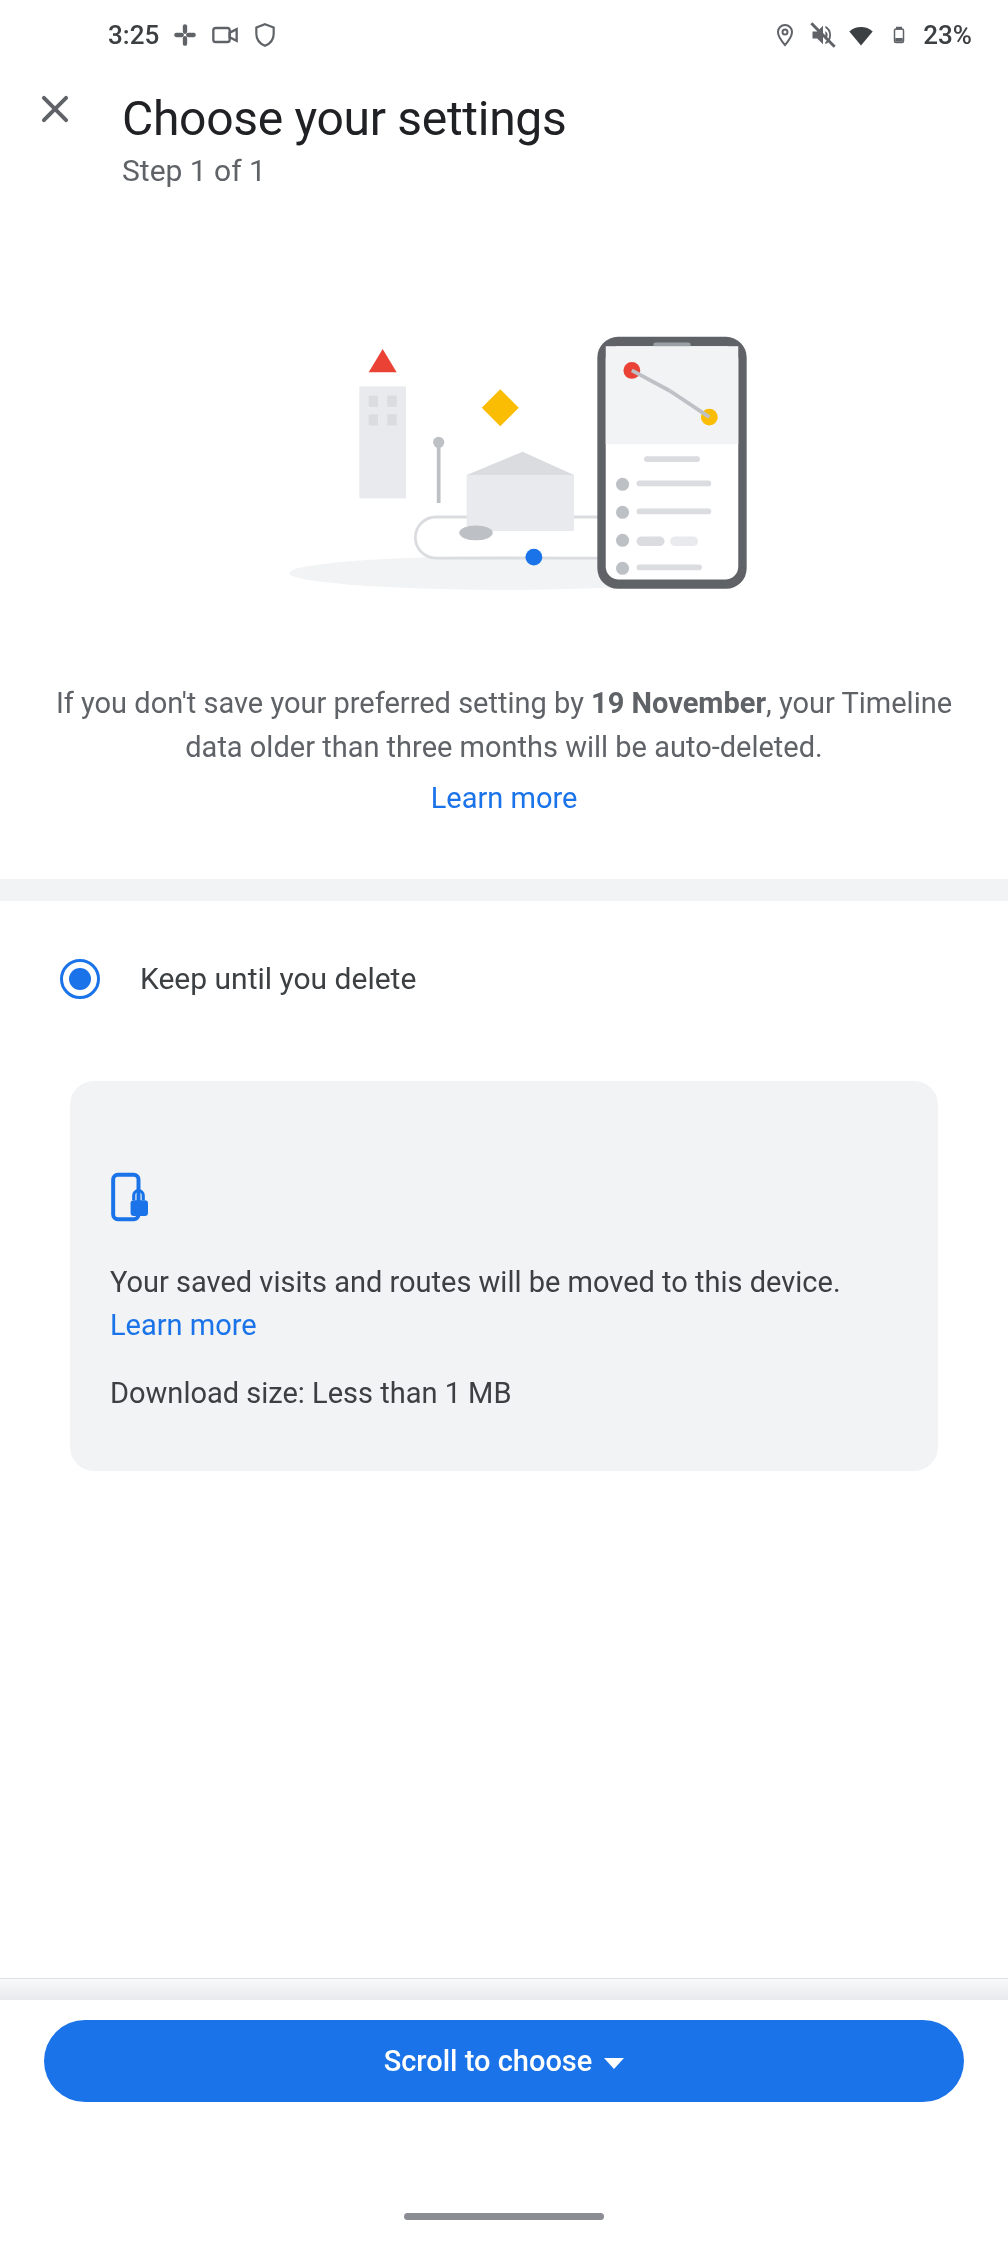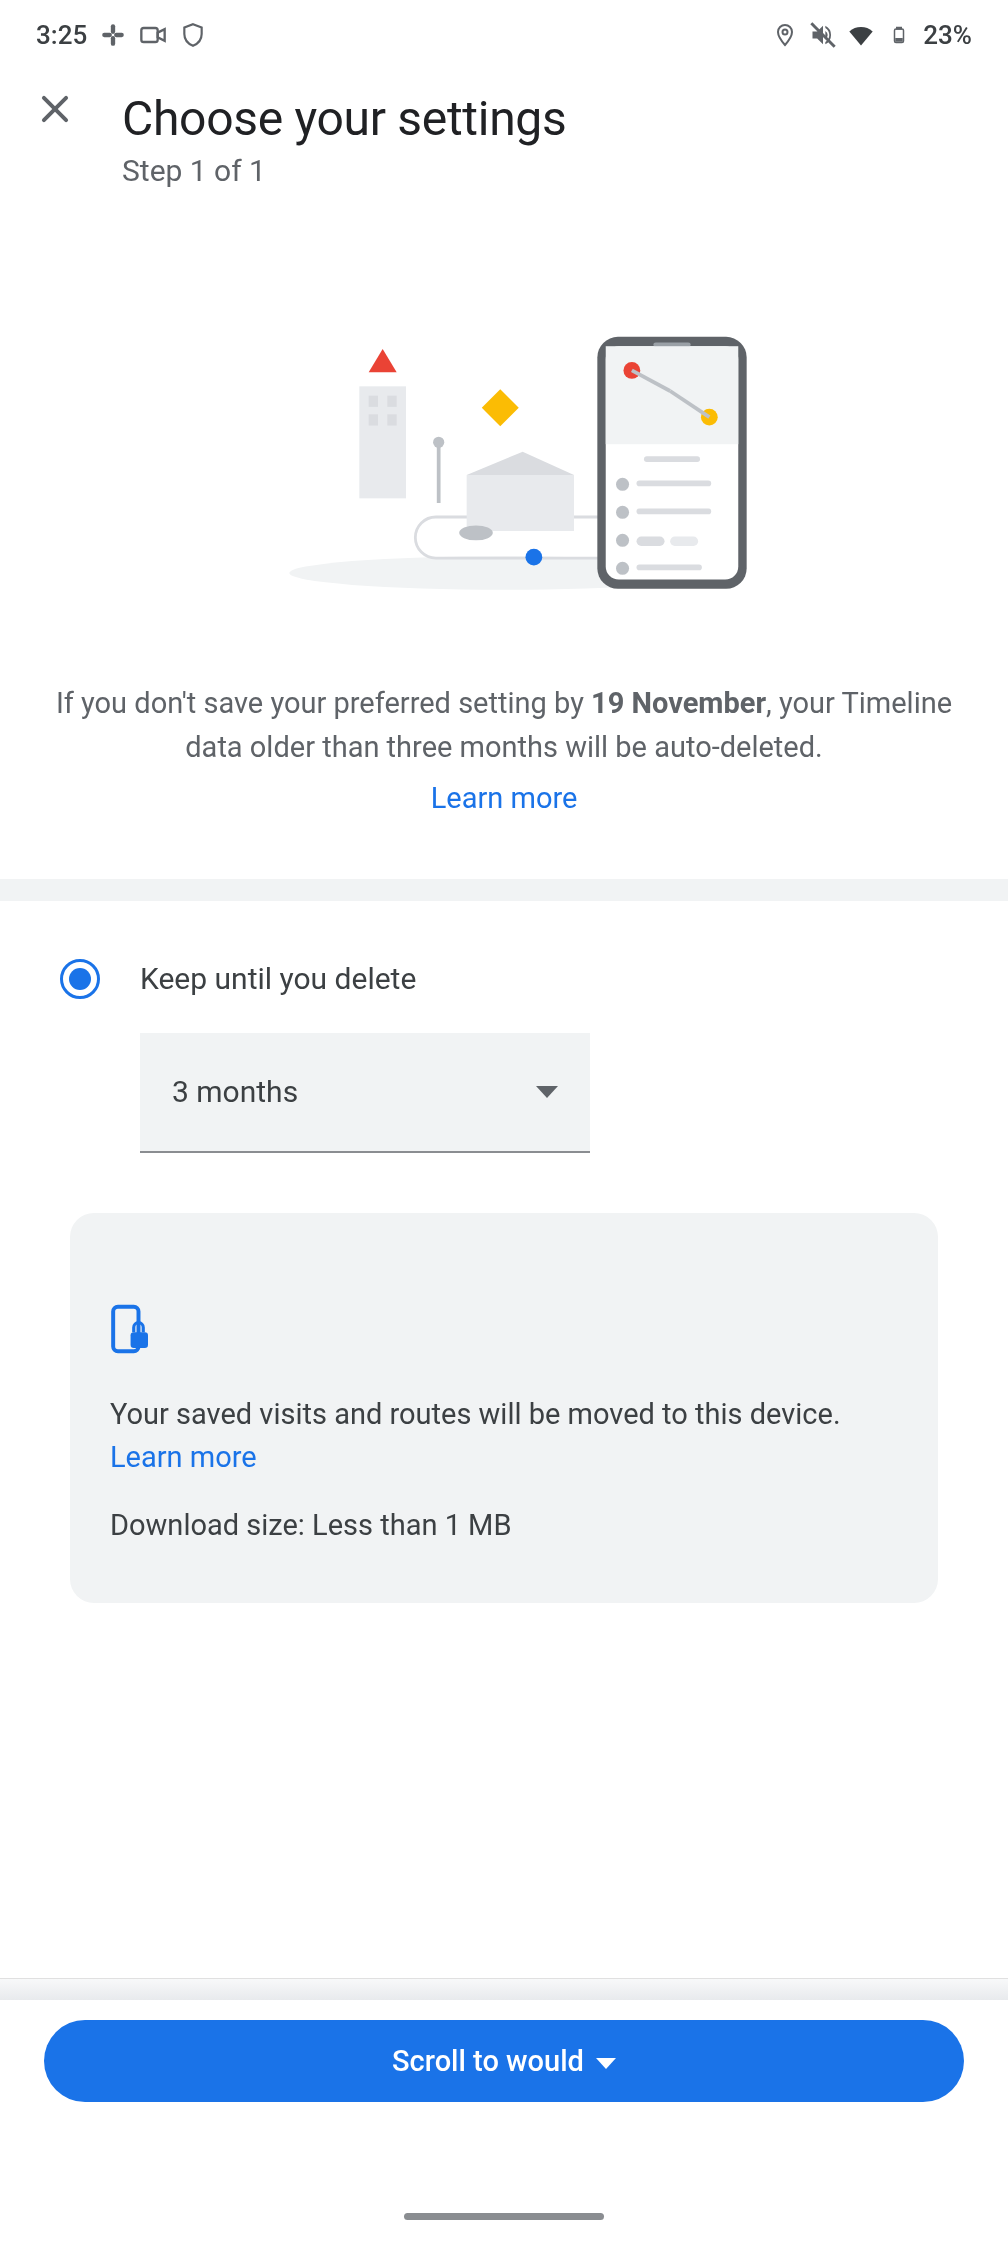--- a/index.html
+++ b/index.html
@@ -9,21 +9,21 @@
   font-family: 'Roboto', -apple-system, sans-serif;
   background: #fff;
   color: #202124;
   position: relative;
   overflow: hidden;
 }
 .status-bar {
   display: flex;
   justify-content: space-between;
   align-items: center;
-  padding: 20px 36px 12px 36px;
+  padding: 20px 36px 12px 108px;
   font-size: 26px;
   font-weight: 500;
   color: #3c4043;
 }
 .status-left { display: flex; align-items: center; gap: 12px; }
 .status-right { display: flex; align-items: center; gap: 10px; }
 .status-icon { width: 28px; height: 28px; display: inline-flex; align-items: center; justify-content: center; }
 
 .header {
   display: flex;
@@ -320,24 +320,20 @@
   </div>
 </div>
 
 <div class="divider"></div>
 
 <div class="options">
   <div class="option-row">
     <span class="radio selected"></span>
     <span class="option-label">Keep until you delete</span>
   </div>
-  <div class="dropdown">
-    <span class="dropdown-value">3 months</span>
-    <span class="dropdown-arrow"></span>
-  </div>
 </div>
 
 <div class="info-card">
   <div class="info-icon">
     <svg viewBox="0 0 24 32" width="38" height="52">
       <rect x="2" y="2" width="16" height="28" rx="3" fill="none" stroke="#1a73e8" stroke-width="2.5"></rect>
       <rect x="13" y="18" width="11" height="10" rx="2" fill="#1a73e8"></rect>
       <path d="M15 18v-3a3 3 0 0 1 6 0v3" fill="none" stroke="#1a73e8" stroke-width="2"></path>
     </svg>
   </div>
@@ -345,17 +341,17 @@
     <div>
       <span>Your saved visits and routes will be moved to this device. </span><span class="learn-inline">Learn more</span>
     </div>
     <div class="download-size">Download size: Less than 1 MB</div>
   </div>
 </div>
 
 <div class="bottom-divider"></div>
 
 <div class="cta-button">
-  <span>Scroll to would</span>
+  <span>Scroll to choose</span>
   <span class="cta-chevron"></span>
 </div>
 
 <div class="nav-handle"></div>
 
 </body></html>

